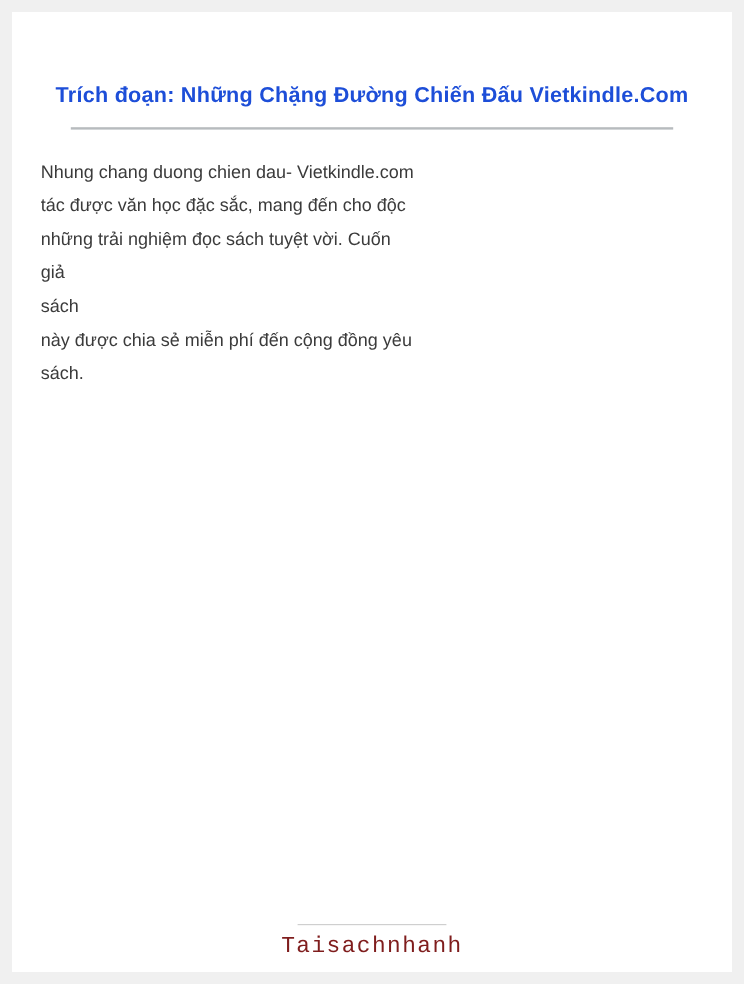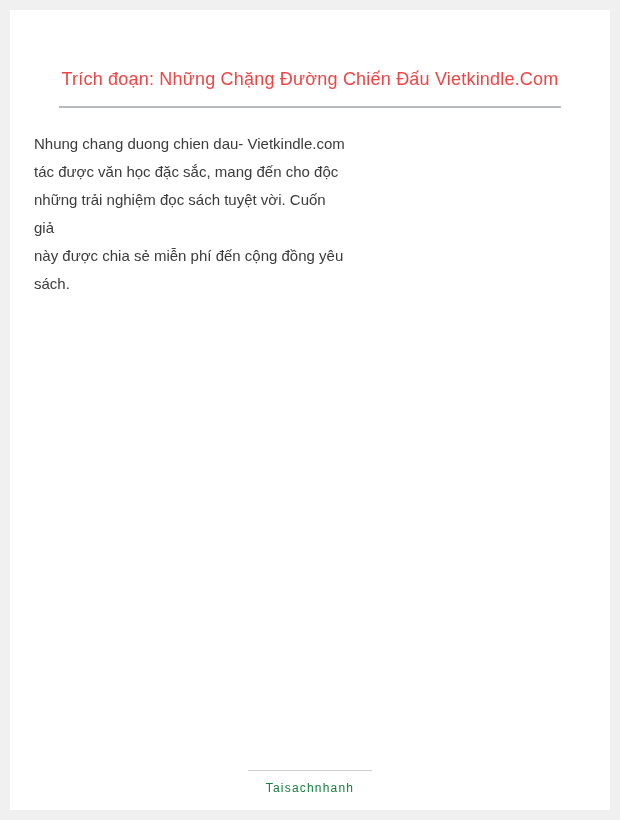--- a/index.html
+++ b/index.html
@@ -21,23 +21,23 @@
     width: 600px;
     height: 800px;
     background: #ffffff;
   }
   .title {
     margin: 0;
     padding-top: 56px;
     text-align: center;
     font-size: 18px;
     line-height: 27px;
-    font-weight: 400;
+    font-weight: 700;
     letter-spacing: 0.2px;
-    color: #ef4444;
+    color: #1d4ed8;
   }
   .title-divider {
     width: 502px;
     border: none;
     border-top: 2px solid #b7bbbe;
     margin: 13px auto 0 auto;
   }
   .body-text {
     margin-top: 22px;
     padding-left: 24px;
@@ -56,40 +56,42 @@
     bottom: 12px;
     text-align: center;
   }
   .footer-divider {
     width: 124px;
     border: none;
     border-top: 1px solid #cfcfcf;
     margin: 0 auto 7px auto;
   }
   .footer-text {
-    font-size: 12px;
+    font-size: 19px;
     line-height: 20px;
-    color: #15803d;
+    color: #7f1d1d;
     letter-spacing: 1.2px;
+    font-family: Liberation Mono, monospace;
   }
 </style>
 </head>
 <body>
 
 <div class="page">
 
   <h1 class="title">Trích đoạn: Những Chặng Đường Chiến Đấu Vietkindle.Com</h1>
 
   <hr class="title-divider">
 
   <div class="body-text">
     <div class="body-line">Nhung chang duong chien dau- Vietkindle.com</div>
     <div class="body-line">tác được văn học đặc sắc, mang đến cho độc</div>
     <div class="body-line">những trải nghiệm đọc sách tuyệt vời. Cuốn</div>
     <div class="body-line">giả</div>
+    <div class="body-line">sách</div>
     <div class="body-line">này được chia sẻ miễn phí đến cộng đồng yêu</div>
     <div class="body-line">sách.</div>
   </div>
 
   <div class="footer">
     <hr class="footer-divider">
     <div class="footer-text">Taisachnhanh</div>
   </div>
 
 </div>

